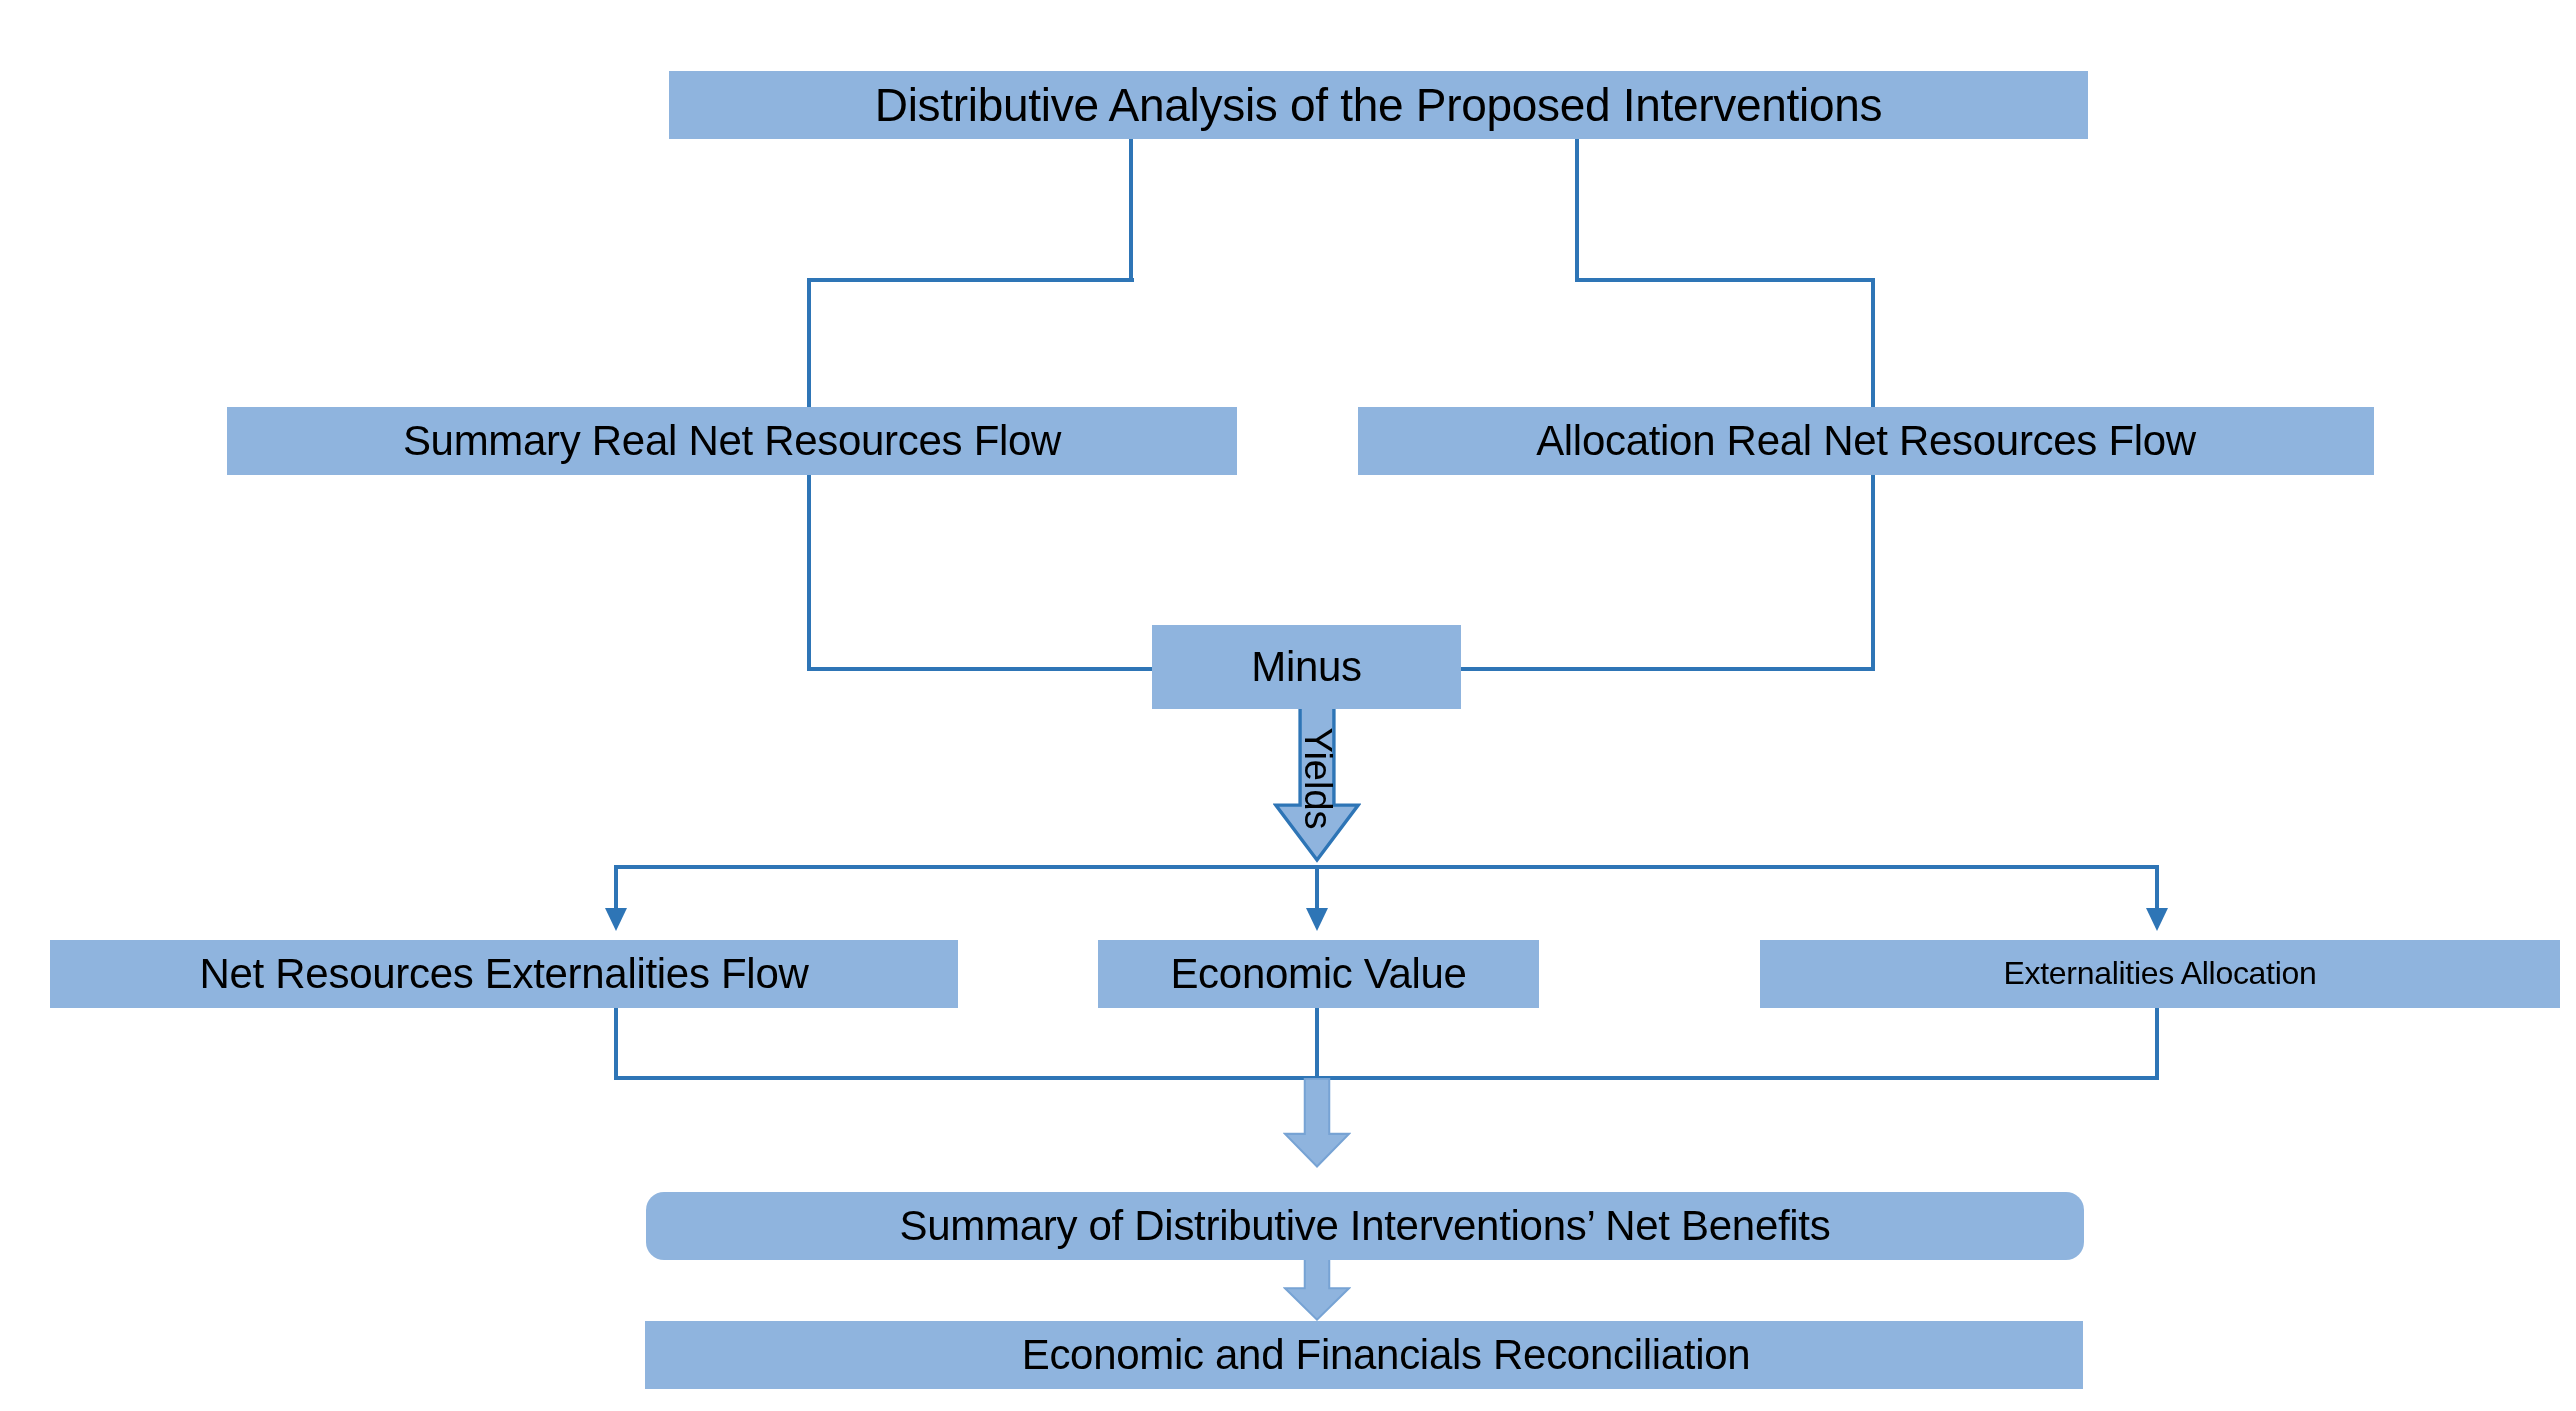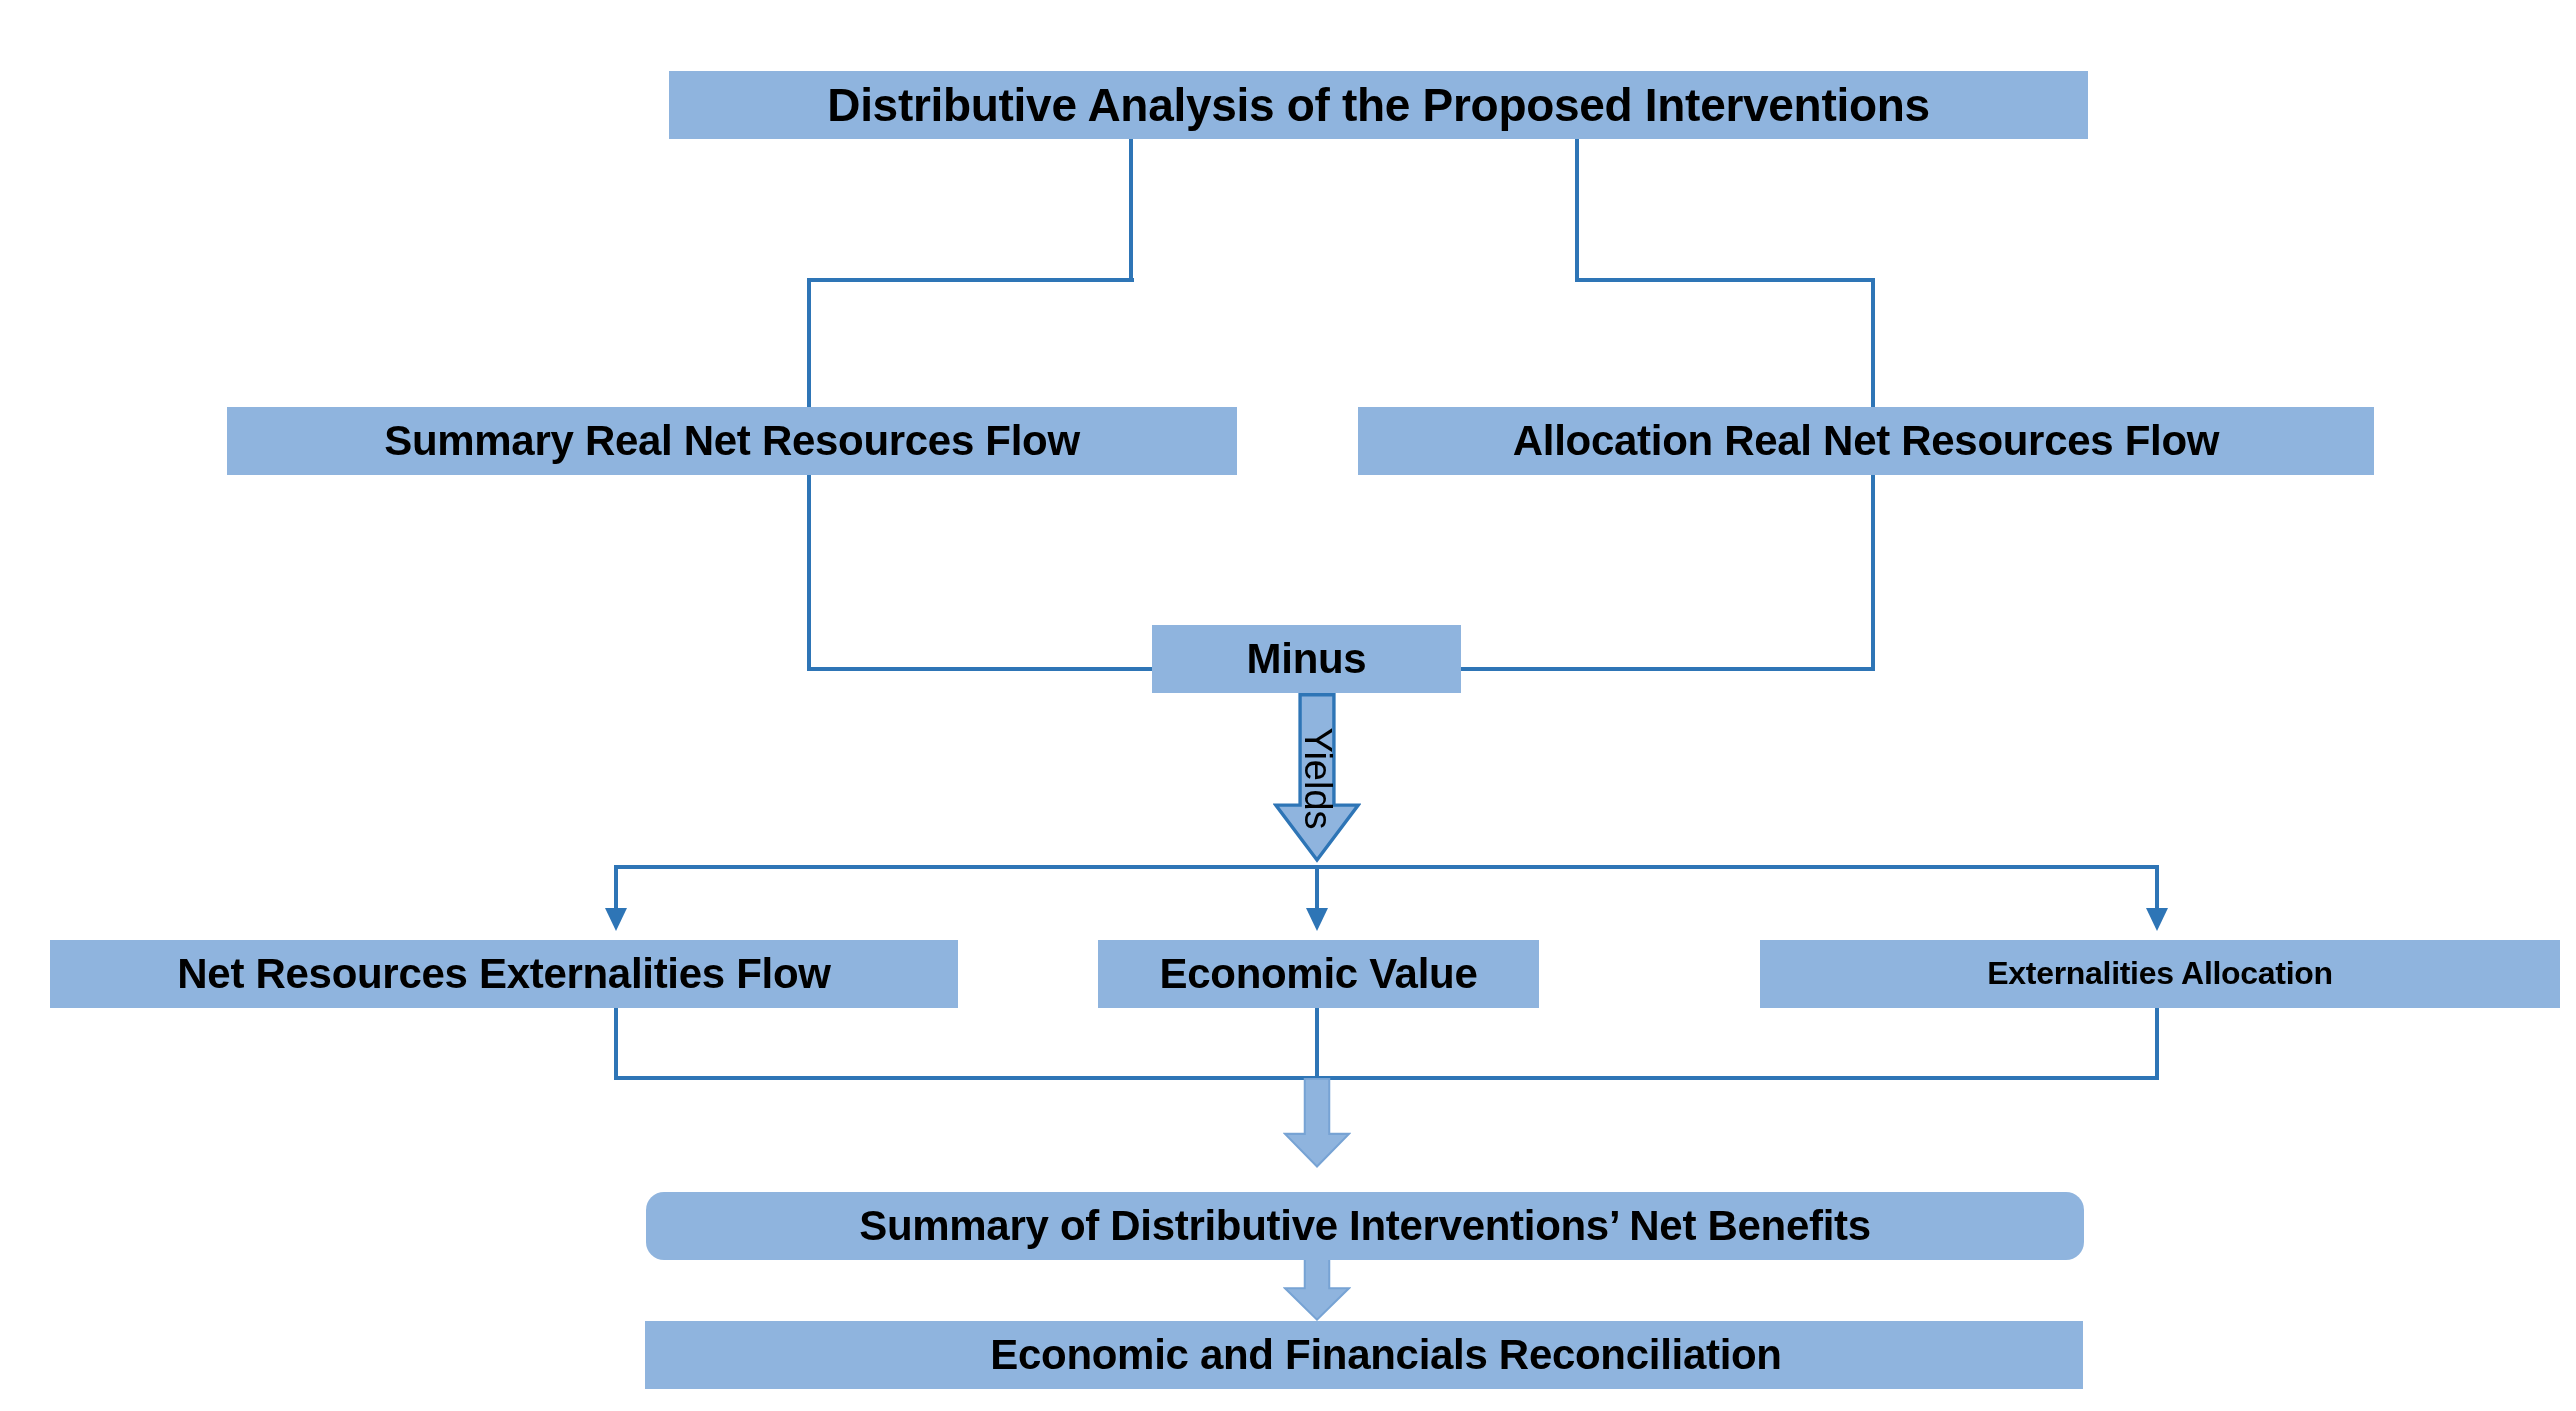--- a/index.html
+++ b/index.html
@@ -20,21 +20,21 @@
   }
   
   .node {
     position: absolute;
     background: #8FB4DE;
     color: #000000;
     display: flex;
     align-items: center;
     justify-content: center;
     text-align: center;
-    font-weight: 700;
+    font-weight: 400;
     line-height: 1.05;
     letter-spacing: -0.3px;
     z-index: 6;
     box-sizing: border-box;
     white-space: nowrap;
   }
   .node-label {
     display: block;
     padding: 0 9.5px;
   }
@@ -112,21 +112,21 @@
   <div class="node" style="left:1358px; top:407px; width:1016px; height:68px; font-size:42px;">
     <span class="node-label">Allocation Real Net Resources Flow</span>
   </div>
 
   <div class="seg seg-v" style="left:807px; top:475px; width:4.1px; height:194px;"></div>
   <div class="seg seg-h" style="left:807px; top:667px; width:347px; height:4.1px;"></div>
 
   <div class="seg seg-v" style="left:1871px; top:475px; width:4.1px; height:194px;"></div>
   <div class="seg seg-h" style="left:1460px; top:667px; width:415px; height:4.1px;"></div>
 
-  <div class="node" style="left:1152px; top:625px; width:309px; height:68px; font-size:42px;">
+  <div class="node" style="left:1152px; top:625px; width:309px; height:84px; font-size:42px;">
     <span class="node-label">Minus</span>
   </div>
 
   <div class="block-arrow" style="left:1273px; top:693px; width:88px; height:170px;">
     <svg width="88" height="170" viewBox="0 0 130 250" aria-hidden="true">
       <polygon points="40,2 90,2 90,165 126,165 65,246 4,165 40,165" fill="#8FB4DE" stroke="#2E75B6" stroke-width="5" stroke-linejoin="miter"></polygon>
     </svg>
     <span class="ba-text" style="font-size:38px;">
       <span>Yields</span>
     </span>

